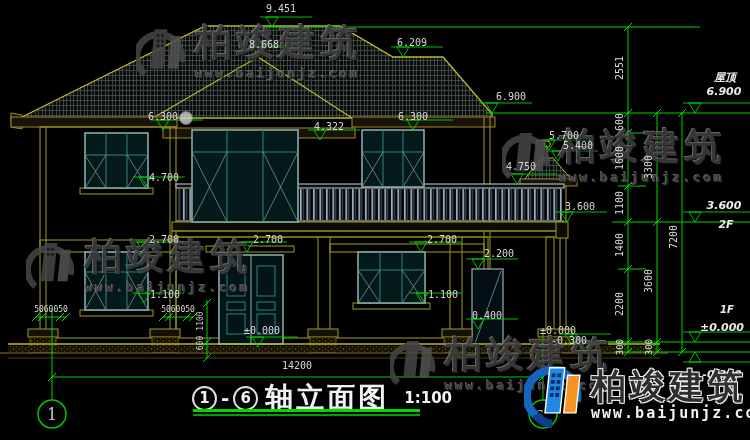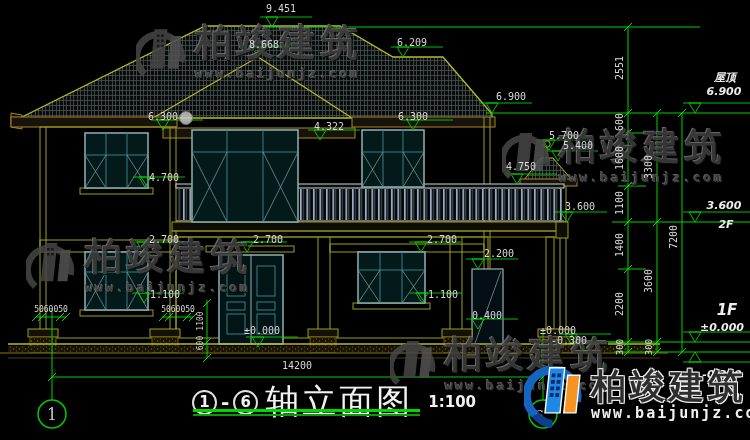--- a/index.html
+++ b/index.html
@@ -21,21 +21,21 @@
             text-shadow:-1px -1px 0 #757575,1px 1px 0 #101010;}
   .wm-url{font-size:13px;font-weight:bold;color:#474747;letter-spacing:2.5px;margin-top:5px;
           text-shadow:-1px -1px 0 #6d6d6d,1px 1px 0 #0d0d0d;
           font-family:"DejaVu Sans Mono",monospace;}
   
   #titlebar{position:absolute;left:192px;top:379px;display:flex;align-items:center;gap:7px;
             color:#f2f2f2;z-index:6;}
   .circ{width:25px;height:25px;border:2px solid #e0e0e0;border-radius:50%;box-sizing:border-box;
         display:flex;align-items:center;justify-content:center;font-size:15px;font-weight:bold;}
   .dash{font-size:20px;font-weight:bold;margin:0 -3px;}
-  .tword{font-size:34px;font-weight:normal;letter-spacing:3px;}
+  .tword{font-size:28px;font-weight:bold;letter-spacing:3px;}
   .tscale{font-size:15px;font-weight:bold;margin-left:8px;}
   .underline{position:absolute;z-index:6;background:#00d800;}
   #ul1{left:193px;top:409px;width:227px;height:3px;}
   #ul2{left:193px;top:414px;width:227px;height:2px;background:#00a000;}
   
   #sitelogo{position:absolute;left:524px;top:362px;display:flex;align-items:center;gap:5px;z-index:7;}
   .lb-col{display:flex;flex-direction:column;}
   .lb-brand{font-size:35px;font-weight:bold;color:#2e2e2e;letter-spacing:4px;line-height:1.05;
             text-shadow:-1px -1px 0 #efefef,1px -1px 0 #efefef,-1px 1px 0 #efefef,1px 1px 0 #efefef,2px 2px 3px #000;}
   .lb-url{font-size:15px;font-weight:bold;color:#f1f1f1;letter-spacing:2px;
@@ -394,21 +394,21 @@
       <span class="anno" style="left: 165px; top: 295px;">1.100</span>
       <span class="anno" style="left: 443px; top: 295px;">1.100</span>
       <span class="anno" style="left: 487px; top: 316px;">0.400</span>
       <span class="anno" style="left: 262px; top: 331px;">±0.000</span>
       <span class="anno" style="left: 558px; top: 331px;">±0.000</span>
       <span class="anno" style="left: 569px; top: 341px;">-0.300</span>
       <span class="anno bright" style="left: 725px; top: 77px; font-size: 11px;">屋顶</span>
       <span class="anno bright" style="left: 724px; top: 91px; font-size: 11px;">6.900</span>
       <span class="anno bright" style="left: 726px; top: 192px; font-size: 11px; margin-top: 32px;">2F</span>
       <span class="anno bright" style="left: 724px; top: 205px; font-size: 11px;">3.600</span>
-      <span class="anno bright" style="left: 727px; top: 310px; font-size: 15px;">1F</span>
+      <span class="anno bright" style="left: 727px; top: 310px; font-size: 10px;">1F</span>
       <span class="anno bright" style="left: 722px; top: 327px; font-size: 11px;">±0.000</span>
       <span class="anno bright" style="left: 722px; top: 374px; font-size: 11px;">-0.300</span>
       <span class="anno" style="left: 297px; top: 366px;">14200</span>
       <span class="anno" style="left: 51px; top: 310px; font-size: 8px;">5060050</span>
       <span class="anno" style="left: 178px; top: 310px; font-size: 8px;">5060050</span>
       <span class="anno rot" style="left: 201px; top: 321px; font-size: 8px;">1100</span>
       <span class="anno rot" style="left: 201px; top: 343px; font-size: 8px;">600</span>
       <span class="anno rot" style="left: 620px; top: 68px;">2551</span>
       <span class="anno rot" style="left: 620px; top: 122px;">600</span>
       <span class="anno rot" style="left: 620px; top: 158px;">1600</span>

